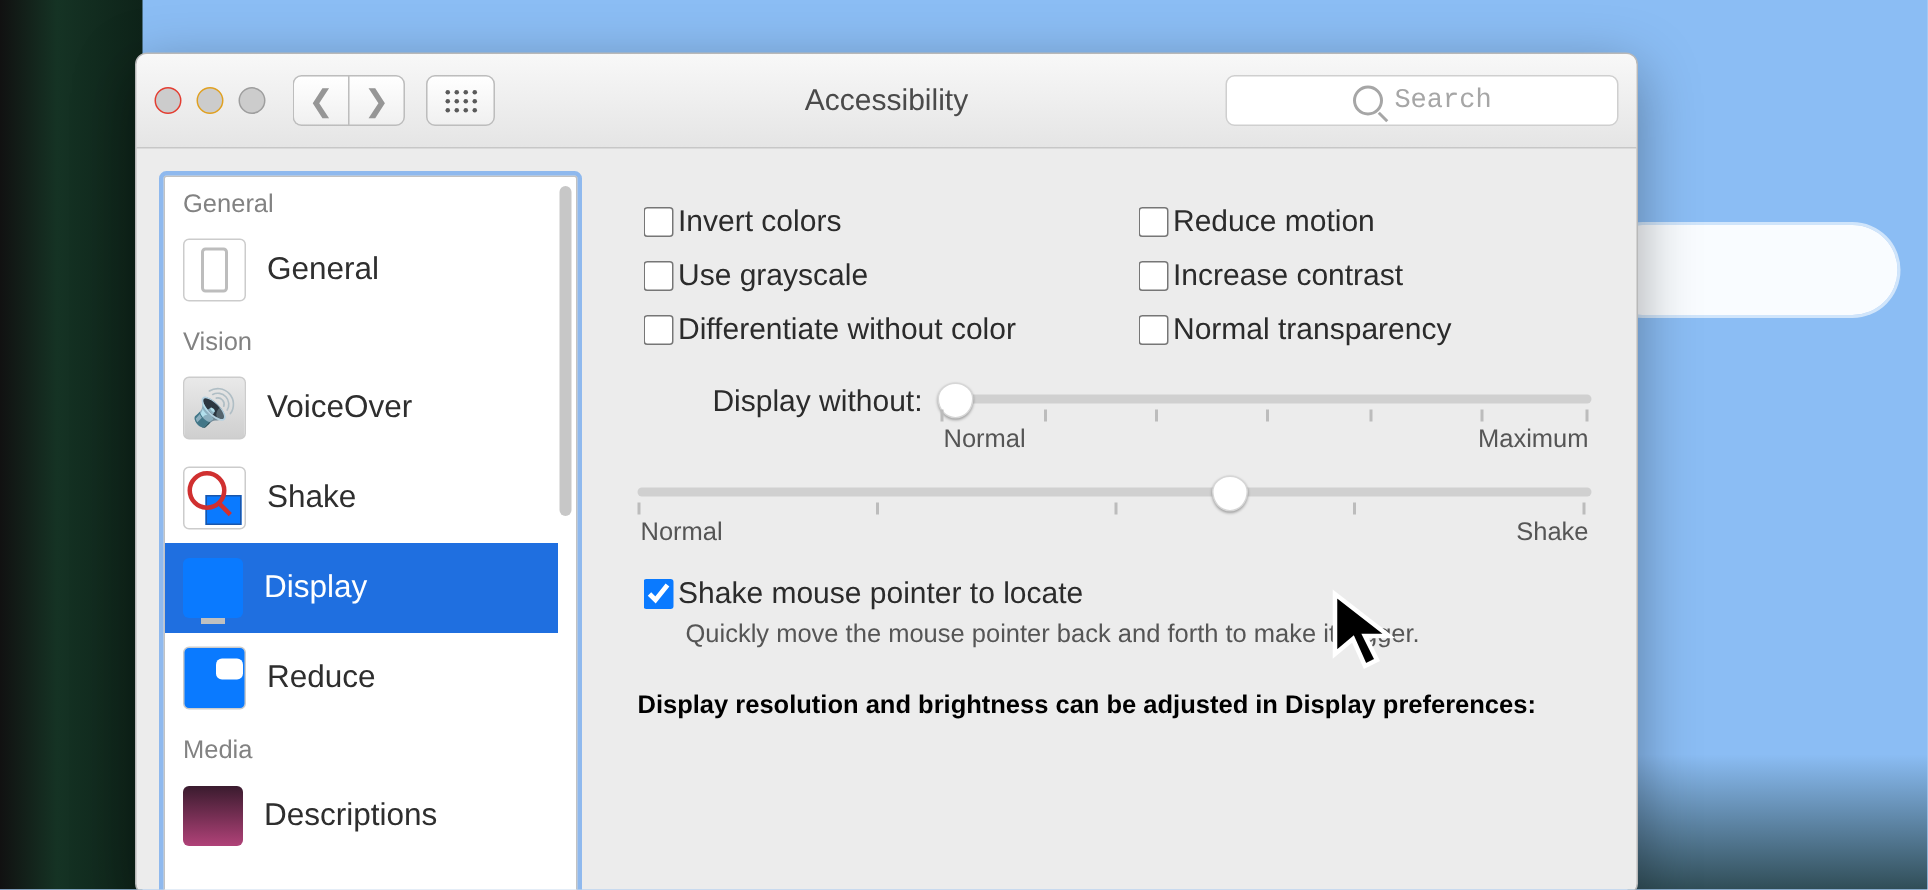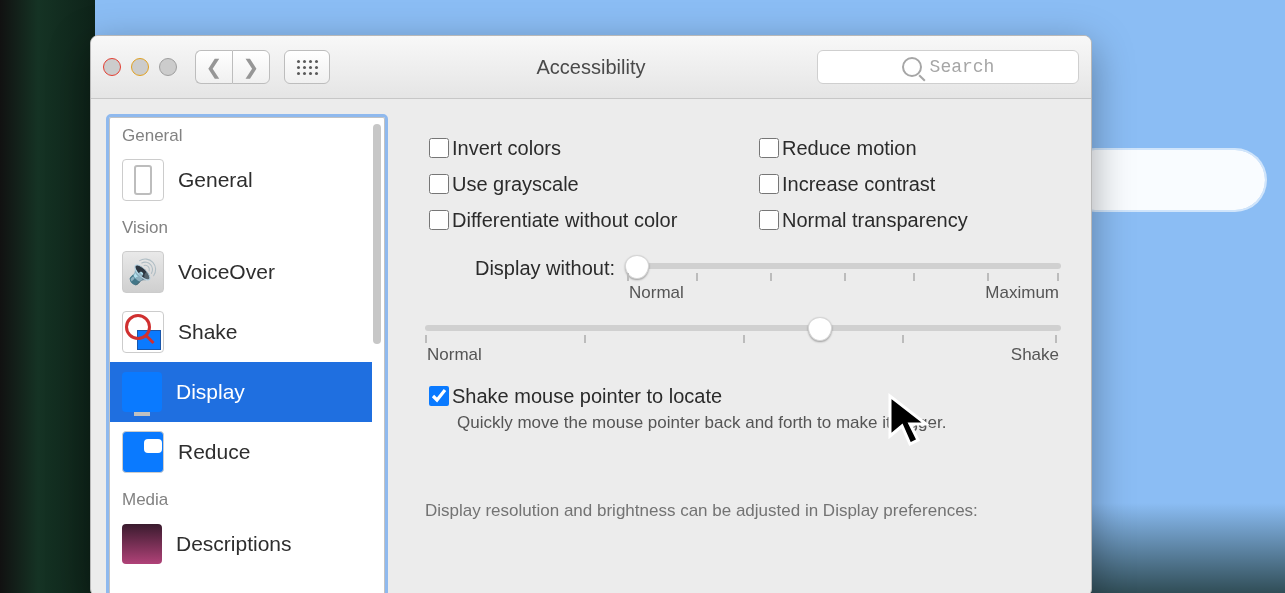--- a/index.html
+++ b/index.html
@@ -282,23 +282,24 @@
     margin-top: 18px;
   }
   .shake .chk input { accent-color: #0a7aff;}
   .shake .desc {
     font-size: 17px;
     color: #555;
     margin-left: 32px;
     margin-top: 4px;
   }
   .bottom-note {
-    margin-top: 68px;
+    margin-top: 27px;
     font-size: 17px;
-    color: #737373;
+    color: #000000;
+    font-weight: bold;
   }
   
   .cursor-pointer {
     position: absolute;
     left: 886px;
     top: 392px;
     pointer-events: none;
   }
 </style>
 </head>

